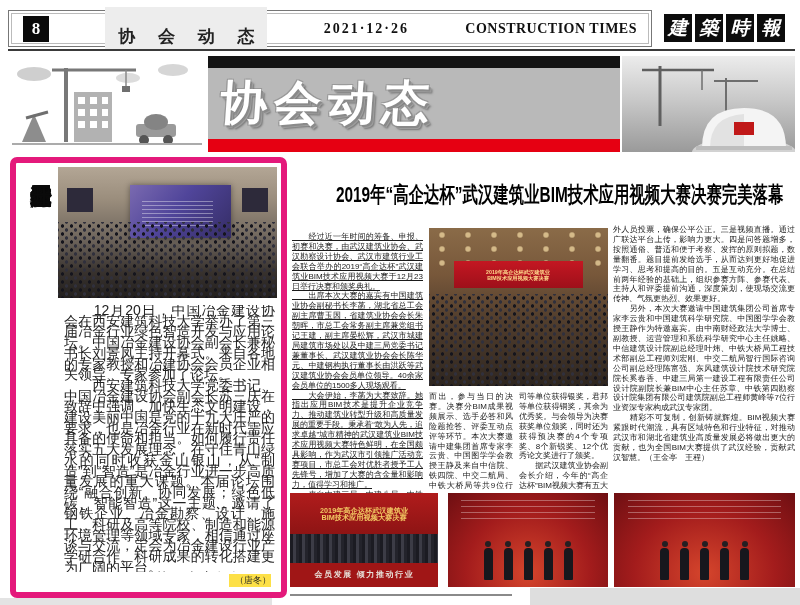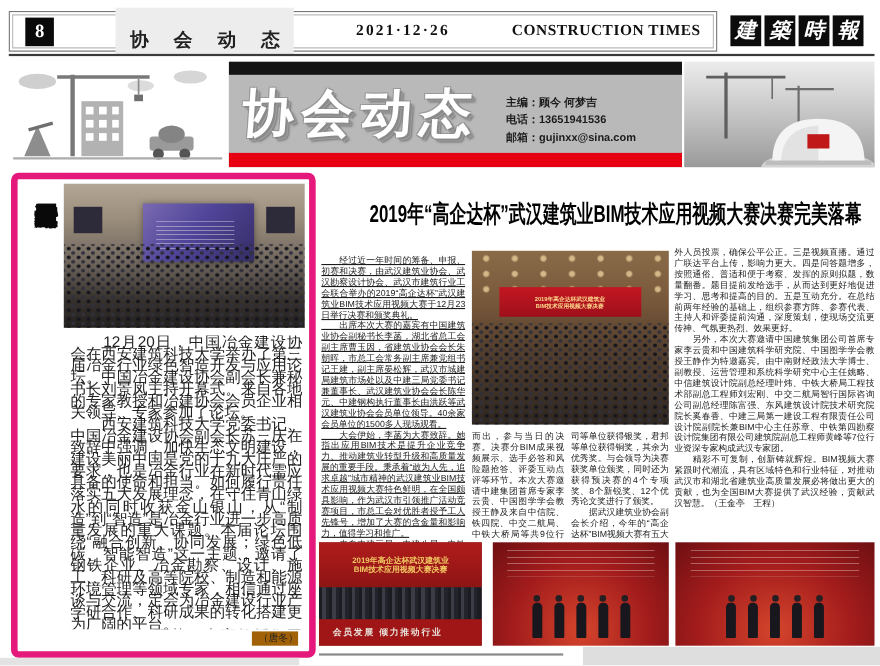--- a/index.html
+++ b/index.html
@@ -69,21 +69,21 @@
       radial-gradient(circle,#15151d 1.4px,transparent 2px),
       radial-gradient(circle,#30303c 1.4px,transparent 2px);
     background-size:9px 8px,9px 8px; background-position:0 0,4px 4px;
   }
   .left-body {
     position:absolute; left:48px; top:142px; right:6px; bottom:20px;
     font-size:14px; line-height:10.7px; text-align:justify; color:#222;
     white-space:pre-line; overflow:hidden; z-index:2;
   }
   .left-byline { position:absolute; right:10px; bottom:5px; font-size:9px; color:#222;
-    background:#a16207; padding-left:6px; z-index:4; }
+    background:#fde047; padding-left:6px; z-index:4; }
   
   .r-title {
     position:absolute; left:308px; top:178px; width:503px; height:34px;
     display:flex; align-items:center; justify-content:center;
   }
   .r-title span { font-size:22px; font-weight:900; color:#000; white-space:nowrap;
     transform:scaleX(.70); letter-spacing:0; }
   .col { position:absolute; font-size:8px; line-height:9.9px; text-align:justify;
     color:#1b1b1b; white-space:pre-line; overflow:hidden; }
   .col1 { left:292px; top:232px; width:131px; height:265px;text-decoration:underline; }
@@ -102,21 +102,21 @@
     text-align:center; line-height:10px; transform:scale(.58); }
   
   .photo-stage { position:absolute; left:290px; top:493px; width:148px; height:94px; overflow:hidden; background:#7e1616; }
   .photo-stage .ban { position:absolute; left:0; top:0; width:100%; height:44%;
     background:linear-gradient(180deg,#b01c1c,#8e1414); display:flex; align-items:center; justify-content:center; }
   .photo-stage .ban span { color:#f3c963; font-size:10px; font-weight:bold; white-space:pre-line;
     text-align:center; line-height:11px; transform:scale(.72); }
   .photo-stage .people-row { position:absolute; left:0; top:44%; width:100%; height:30%;
     background:#2b2b30 repeating-linear-gradient(90deg,#1b1b22 0 3px,#3c3c46 3px 6px,#23232b 6px 9px); }
   .photo-stage .cap { position:absolute; left:0; bottom:0; width:100%; height:26%; background:#a01616;
-    display:flex; align-items:center; }
+    display:flex; align-items:center; justify-content:center; }
   .photo-stage .cap span { color:#e8e2da; font-size:10px; font-weight:bold; letter-spacing:2px; transform:scale(.8); white-space:nowrap; }
   .photo-award { position:absolute; top:493px; height:94px; overflow:hidden;
     background:radial-gradient(ellipse at 50% 85%,#d5452c 0%,#a31c1c 55%,#6e0f12 100%); }
   .award-a { left:448px; width:160px; }
   .award-b { left:614px; width:181px; }
   .photo-award .slide { position:absolute; top:7%; left:8%; right:8%; height:26%;
     background:repeating-linear-gradient(180deg,rgba(255,255,255,.55) 0 1px,transparent 1px 6px); opacity:.6; }
   .figs { position:absolute; bottom:7%; left:0; right:0; display:flex; justify-content:center; gap:11px; }
   .fig { width:9px; height:32px; background:#17171d; border-radius:4px 4px 1px 1px; position:relative; }
   .fig::before { content:""; position:absolute; top:-7px; left:1.5px; width:6px; height:6px; border-radius:50%; background:#241f22; }
@@ -170,23 +170,20 @@
       <ellipse cx="148" cy="66" rx="12" ry="8" fill="#848484"></ellipse>
       <circle cx="136" cy="84" r="5" fill="#555"></circle>
         <circle cx="160" cy="84" r="5" fill="#555"></circle>
       <line x1="4" y1="88" x2="194" y2="88" stroke="#ababab" stroke-width="2"></line>
     </svg>
   </div>
 
   <div class="banner-center">
     <div class="banner-blackbar"></div>
     <div class="banner-title">协会动态</div>
-    <div class="banner-editor">主编：顾今 何梦吉
-电话：13651941536
-邮箱：gujinxx@sina.com</div>
     <div class="banner-redbar"></div>
   </div>
 
   <div class="banner-right">
     <svg width="173" height="96" viewBox="0 0 173 96">
       <line x1="38" y1="70" x2="38" y2="10" stroke="#5f5f5f" stroke-width="3"></line>
       <line x1="20" y1="14" x2="92" y2="14" stroke="#5f5f5f" stroke-width="2.5"></line>
       <line x1="80" y1="14" x2="80" y2="34" stroke="#6e6e6e" stroke-width="1.5"></line>
       <line x1="104" y1="60" x2="104" y2="22" stroke="#6e6e6e" stroke-width="2"></line>
       <line x1="92" y1="25" x2="136" y2="25" stroke="#6e6e6e" stroke-width="2"></line>

